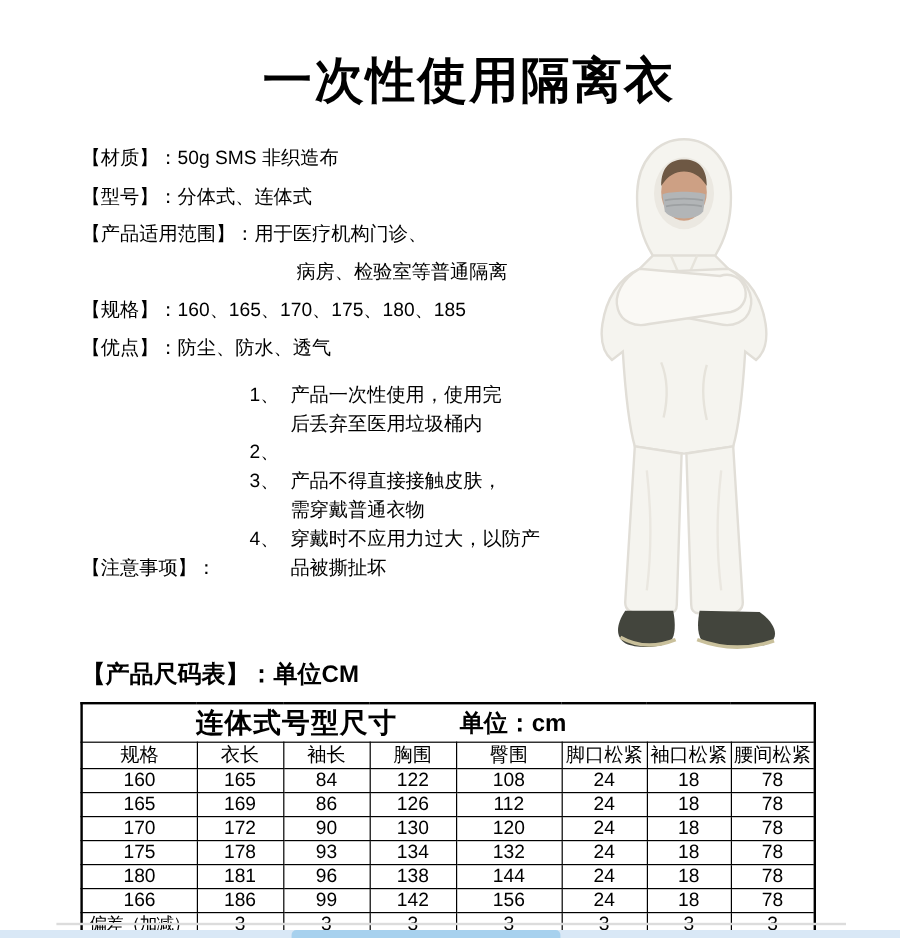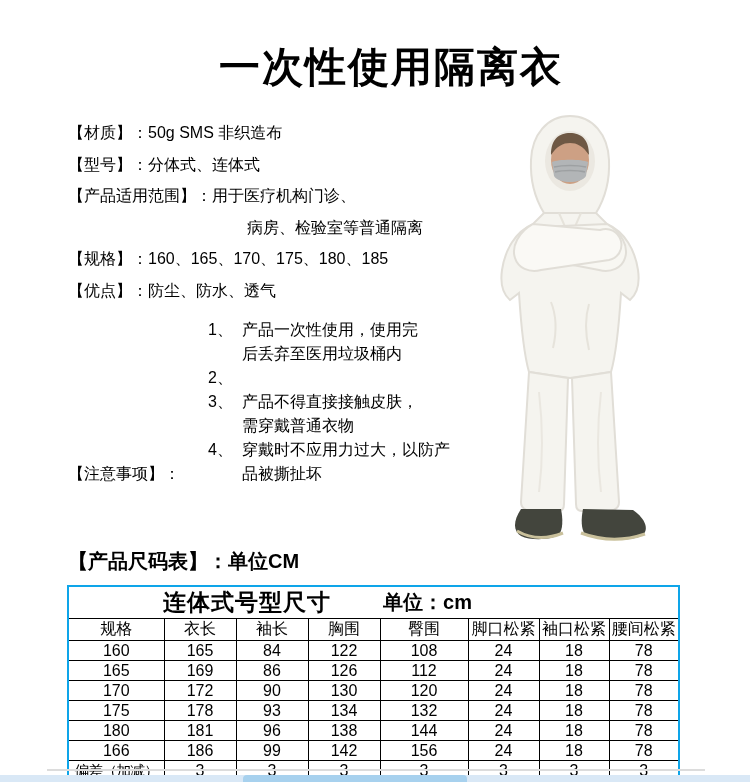--- a/index.html
+++ b/index.html
@@ -11,21 +11,21 @@
   .specs{position:absolute;top:122px;left:68px;width:450px;font-size:16px;font-weight:400;}
   .spec-line{height:31.5px;line-height:22px;white-space:nowrap;}
   .spec-cont{padding-left:179px;}
   .notes{display:flex;margin-top:7px;align-items:flex-end;}
   .notes-label{flex:none;width:140px;line-height:24px;}
   .note-item{display:flex;}
   .note-num{flex:none;width:34px;line-height:24px;}
   .note-lines div{line-height:24px;white-space:nowrap;}
   .table-caption{position:absolute;top:548px;left:68px;font-size:20px;font-weight:700;white-space:nowrap;}
   .size-table{position:absolute;top:585px;left:67px;}
-  table{border-collapse:collapse;table-layout:fixed;width:611px;border:2px solid #0ea5e9;background:#fff;}
+  table{border-collapse:collapse;table-layout:fixed;width:611px;border:2px solid #000000;background:#fff;}
   td,th{border:1px solid #000;text-align:center;vertical-align:middle;padding:0;}
   .title-cell{height:27px;}
   .title-flex{display:flex;justify-content:center;align-items:center;gap:52px;padding-right:112px;}
   .tbl-title{font-size:23px;font-weight:700;letter-spacing:1px;}
   .tbl-unit{font-size:20px;font-weight:700;}
   thead th.colhdr{height:21px;font-size:16px;font-weight:500;}
   tbody td{height:19px;font-size:16px;font-weight:500;line-height:1;}
   tbody tr:last-child td:first-child{font-size:15px;letter-spacing:-1px;}
   .table-shadow{position:absolute;top:769px;left:47px;width:658px;height:2px;background:#dcdcdc;}
   .bottom-strip{position:absolute;left:0;bottom:0;width:750px;height:7px;}

